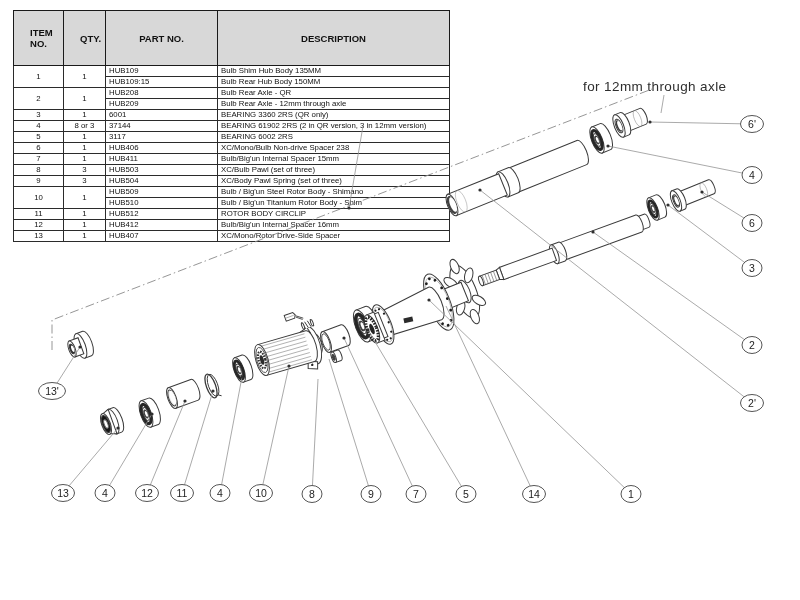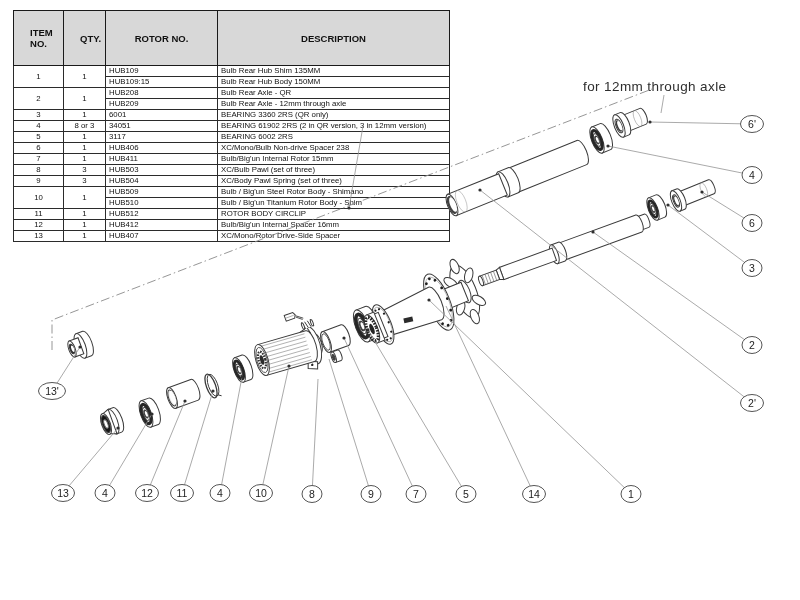--- a/index.html
+++ b/index.html
@@ -26,30 +26,30 @@
     <colgroup>
         <col class="c1">
         <col class="c2">
         <col class="c3">
         <col class="c4">
       </colgroup>
     <thead>
         <tr>
           <th>ITEM NO.</th>
           <th>QTY.</th>
-          <th>ROTOR NO.</th>
+          <th>PART NO.</th>
           <th>DESCRIPTION</th>
         </tr>
       </thead>
     <tbody>
         <tr>
           <td class="c" rowspan="2">1</td>
           <td class="c" rowspan="2">1</td>
           <td>HUB109</td>
-          <td>Bulb Rear Hub Shim 135MM</td>
+          <td>Bulb Shim Hub Body 135MM</td>
         </tr>
         <tr>
           <td>HUB109:15</td>
           <td>Bulb Rear Hub Body 150MM</td>
         </tr>
         <tr>
           <td class="c" rowspan="2">2</td>
           <td class="c" rowspan="2">1</td>
           <td>HUB208</td>
           <td>Bulb Rear Axle - QR</td>
@@ -60,40 +60,40 @@
         </tr>
         <tr>
           <td class="c">3</td>
           <td class="c">1</td>
           <td>6001</td>
           <td>BEARING 3360 2RS (QR only)</td>
         </tr>
         <tr>
           <td class="c">4</td>
           <td class="c">8 or 3</td>
-          <td>34051</td>
+          <td>37144</td>
           <td>BEARING 61902 2RS (2 in QR version, 3 in 12mm version)</td>
         </tr>
         <tr>
           <td class="c">5</td>
           <td class="c">1</td>
           <td>3117</td>
           <td>BEARING 6002 2RS</td>
         </tr>
         <tr>
           <td class="c">6</td>
           <td class="c">1</td>
           <td>HUB406</td>
           <td>XC/Mono/Bulb Non-drive Spacer 238</td>
         </tr>
         <tr>
           <td class="c">7</td>
           <td class="c">1</td>
           <td>HUB411</td>
-          <td>Bulb/Big'un Internal Rotor 15mm</td>
+          <td>Bulb/Big'un Internal Spacer 15mm</td>
         </tr>
         <tr>
           <td class="c">8</td>
           <td class="c">3</td>
           <td>HUB503</td>
           <td>XC/Bulb Pawl (set of three)</td>
         </tr>
         <tr>
           <td class="c">9</td>
           <td class="c">3</td>

